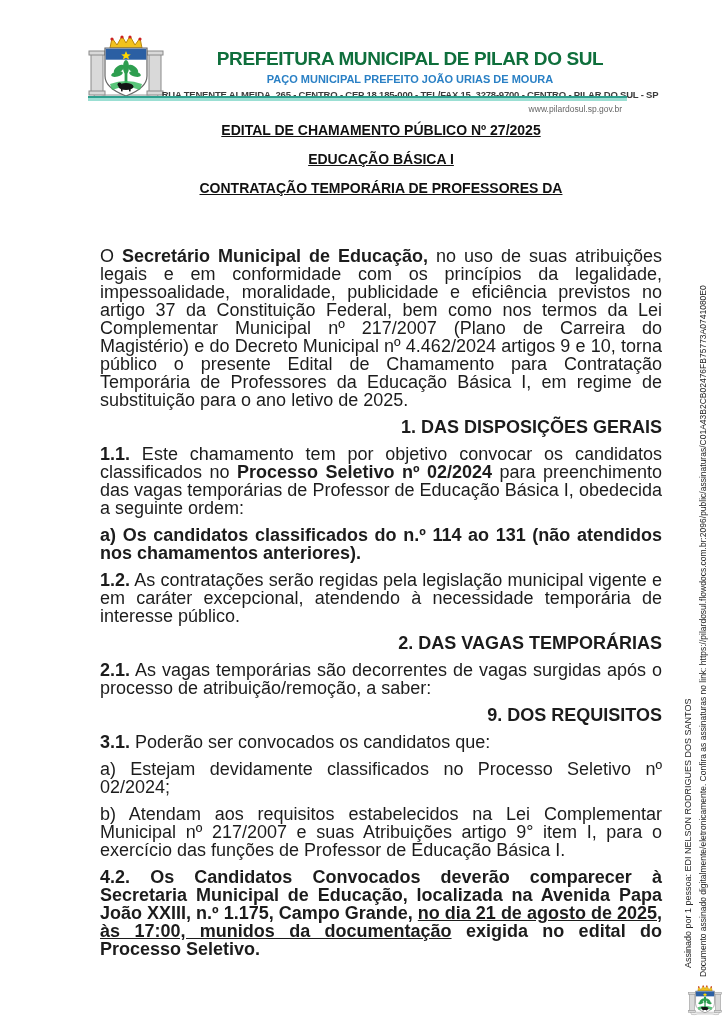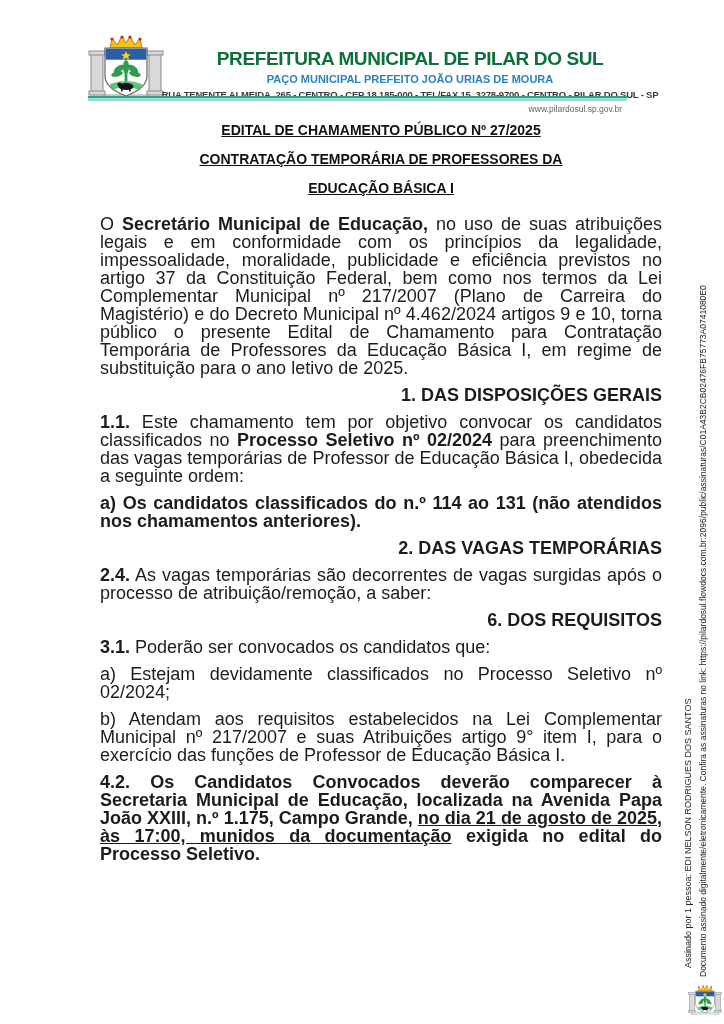--- a/index.html
+++ b/index.html
@@ -33,21 +33,21 @@
     background:linear-gradient(#2fa08e 0 45%, #9bdfd3 45% 100%);
   }
   .lh-website {
     position:absolute; top:104px; right:102px;
     font-size:8.5px; color:#666;margin-left:24px;
   }
   .lh-logo { position:absolute; left:86px; top:34px; width:80px; height:72px; }
 
   
   .doc-main { position:absolute; left:100px; top:116px; width:562px; }
-  .doc-title { margin-top:0; margin-bottom:12px; text-align:center; }
+  .doc-title { margin-top:0; margin-bottom:44px; text-align:center; }
   .doc-title div {
     font-size:14px; font-weight:bold; line-height:29px;
     text-decoration:underline; color:#111;
   }
   .para {
     font-size:18px; line-height:18px; text-align:justify;
     margin-bottom:9px; color:#1c1c1c;
   }
   .para.heading { font-weight:bold; text-align:right; }
   .para .b { font-weight:bold; }
@@ -123,31 +123,32 @@
       <div class="lh-subtitle">PAÇO MUNICIPAL PREFEITO JOÃO URIAS DE MOURA</div>
       <div class="lh-address">RUA TENENTE ALMEIDA, 265 - CENTRO - CEP 18.185-000 - TEL/FAX 15. 3278-9700 - CENTRO - PILAR DO SUL - SP</div>
     </div>
     <div class="lh-rule"></div>
     <div class="lh-website">www.pilardosul.sp.gov.br</div>
   </header>
 
   <main class="doc-main">
     <div class="doc-title">
       <div>EDITAL DE CHAMAMENTO PÚBLICO Nº 27/2025</div>
+      <div>EDUCAÇÃO BÁSICA I</div>
       <div>CONTRATAÇÃO TEMPORÁRIA DE PROFESSORES DA</div>
-      <div>EDUCAÇÃO BÁSICA I</div>
     </div>
     <div>
         <p class="para"><span>O </span><span class="b">Secretário Municipal de Educação,</span><span> no uso de suas atribuições legais e em conformidade com os princípios da legalidade, impessoalidade, moralidade, publicidade e eficiência previstos no artigo 37 da Constituição Federal, bem como nos termos da Lei Complementar Municipal nº 217/2007 (Plano de Carreira do Magistério) e do Decreto Municipal nº 4.462/2024 artigos 9 e 10, torna público o presente Edital de Chamamento para Contratação Temporária de Professores da Educação Básica I, em regime de substituição para o ano letivo de 2025.</span></p>
         <p class="para heading"><span class="b">1. DAS DISPOSIÇÕES GERAIS</span></p>
         <p class="para"><span class="b">1.1.</span><span> Este chamamento tem por objetivo convocar os candidatos classificados no </span><span class="b">Processo Seletivo nº 02/2024</span><span> para preenchimento das vagas temporárias de Professor de Educação Básica I, obedecida a seguinte ordem:</span></p>
         <p class="para"><span class="b">a) Os candidatos classificados do n.º 114 ao 131 (não atendidos nos chamamentos anteriores).</span></p>
+        <p class="para"><span class="b">1.2.</span><span> As contratações serão regidas pela legislação municipal vigente e em caráter excepcional, atendendo à necessidade temporária de interesse público.</span></p>
         <p class="para heading"><span class="b">2. DAS VAGAS TEMPORÁRIAS</span></p>
-        <p class="para"><span class="b">2.4.</span><span> As vagas temporárias são decorrentes de vagas surgidas após o processo de atribuição/remoção, a saber:</span></p>
-        <p class="para heading"><span class="b">6. DOS REQUISITOS</span></p>
+        <p class="para"><span class="b">2.1.</span><span> As vagas temporárias são decorrentes de vagas surgidas após o processo de atribuição/remoção, a saber:</span></p>
+        <p class="para heading"><span class="b">9. DOS REQUISITOS</span></p>
         <p class="para"><span class="b">3.1.</span><span> Poderão ser convocados os candidatos que:</span></p>
         <p class="para"><span>a) Estejam devidamente classificados no Processo Seletivo nº 02/2024;</span></p>
         <p class="para"><span>b) Atendam aos requisitos estabelecidos na Lei Complementar Municipal nº 217/2007 e suas Atribuições artigo 9° item I, para o exercício das funções de Professor de Educação Básica I.</span></p>
         <p class="para"><span class="b">4.2. Os Candidatos Convocados deverão comparecer à Secretaria Municipal de Educação, localizada na Avenida Papa João XXIII, n.º 1.175, Campo Grande, </span><span class="b u">no dia 21 de agosto de 2025, às 17:00, munidos da documentação</span><span class="b"> exigida no edital do Processo Seletivo.</span></p>
       </div>
   </main>
 
   <div class="vtext inner">Assinado por 1 pessoa: EDI NELSON RODRIGUES DOS SANTOS</div>
   <div class="vtext outer">Documento assinado digitalmente/eletronicamente. Confira as assinaturas no link: https://pilardosul.flowdocs.com.br:2096/public/assinaturas/C01A43B2CB02476FB75773A0741080E0</div>
 

